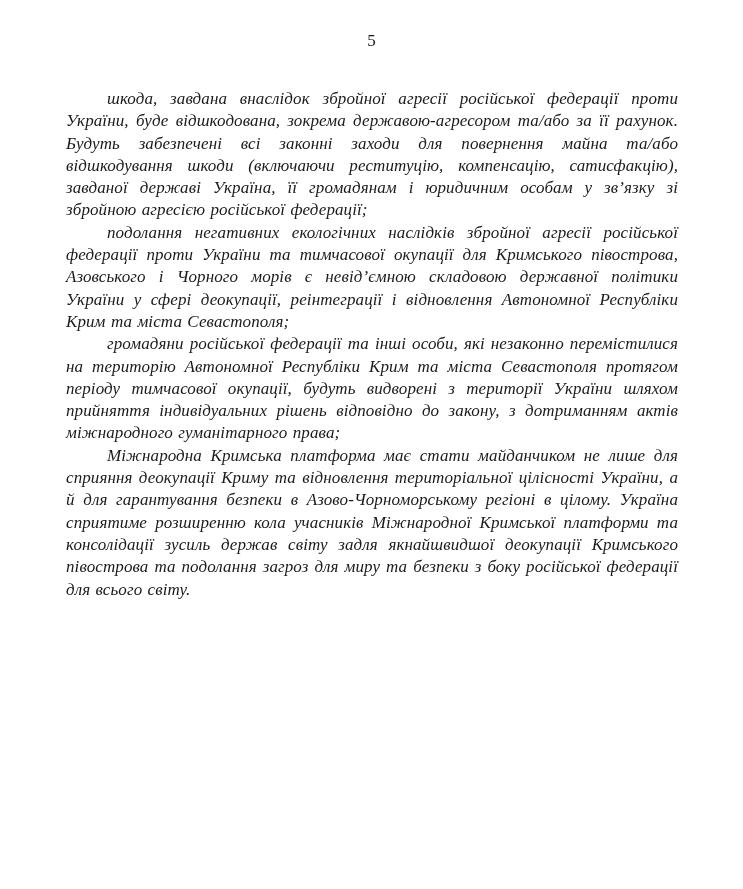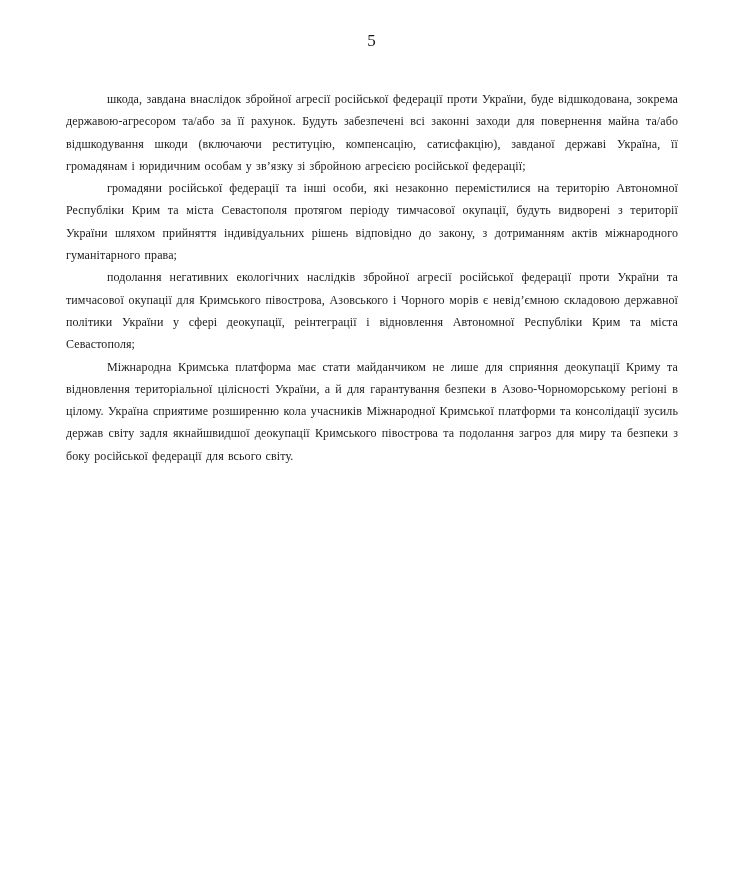--- a/index.html
+++ b/index.html
@@ -28,32 +28,33 @@
     line-height: 22px;
     margin-bottom: 36px;
     color: #1a1a1a;
   }
   .content {
     margin-left: 66px;
     margin-right: 65px;
   }
   .content p {
     margin: 0;
-    font-size: 12px;
+    font-size: 17px;
     line-height: 22.3px;
     text-align: justify;
     text-indent: 41px;
     letter-spacing: 0.1px;
     word-spacing: 1px;
+    font-style: italic;
   }
 </style>
 </head>
 <body>
 
 <div class="page">
   <div class="page-number">5</div>
   <div class="content">
     <p>шкода, завдана внаслідок збройної агресії російської федерації проти України, буде відшкодована, зокрема державою-агресором та/або за її рахунок. Будуть забезпечені всі законні заходи для повернення майна та/або відшкодування шкоди (включаючи реституцію, компенсацію, сатисфакцію), завданої державі Україна, її громадянам і юридичним особам у зв’язку зі збройною агресією російської федерації;</p>
+    <p>подолання негативних екологічних наслідків збройної агресії російської федерації проти України та тимчасової окупації для Кримського півострова, Азовського і Чорного морів є невід’ємною складовою державної політики України у сфері деокупації, реінтеграції і відновлення Автономної Республіки Крим та міста Севастополя;</p>
     <p>громадяни російської федерації та інші особи, які незаконно перемістилися на територію Автономної Республіки Крим та міста Севастополя протягом періоду тимчасової окупації, будуть видворені з території України шляхом прийняття індивідуальних рішень відповідно до закону, з дотриманням актів міжнародного гуманітарного права;</p>
-    <p>подолання негативних екологічних наслідків збройної агресії російської федерації проти України та тимчасової окупації для Кримського півострова, Азовського і Чорного морів є невід’ємною складовою державної політики України у сфері деокупації, реінтеграції і відновлення Автономної Республіки Крим та міста Севастополя;</p>
     <p>Міжнародна Кримська платформа має стати майданчиком не лише для сприяння деокупації Криму та відновлення територіальної цілісності України, а й для гарантування безпеки в Азово-Чорноморському регіоні в цілому. Україна сприятиме розширенню кола учасників Міжнародної Кримської платформи та консолідації зусиль держав світу задля якнайшвидшої деокупації Кримського півострова та подолання загроз для миру та безпеки з боку російської федерації для всього світу.</p>
   </div>
 </div>
 
 </body></html>

